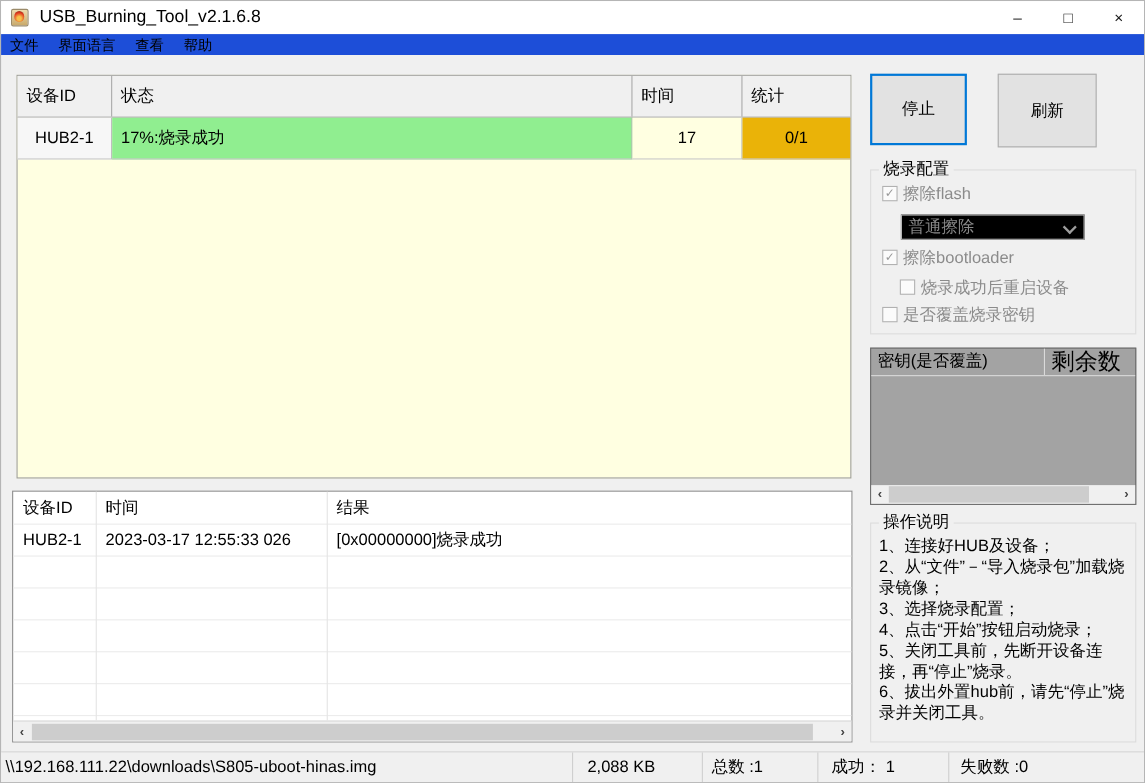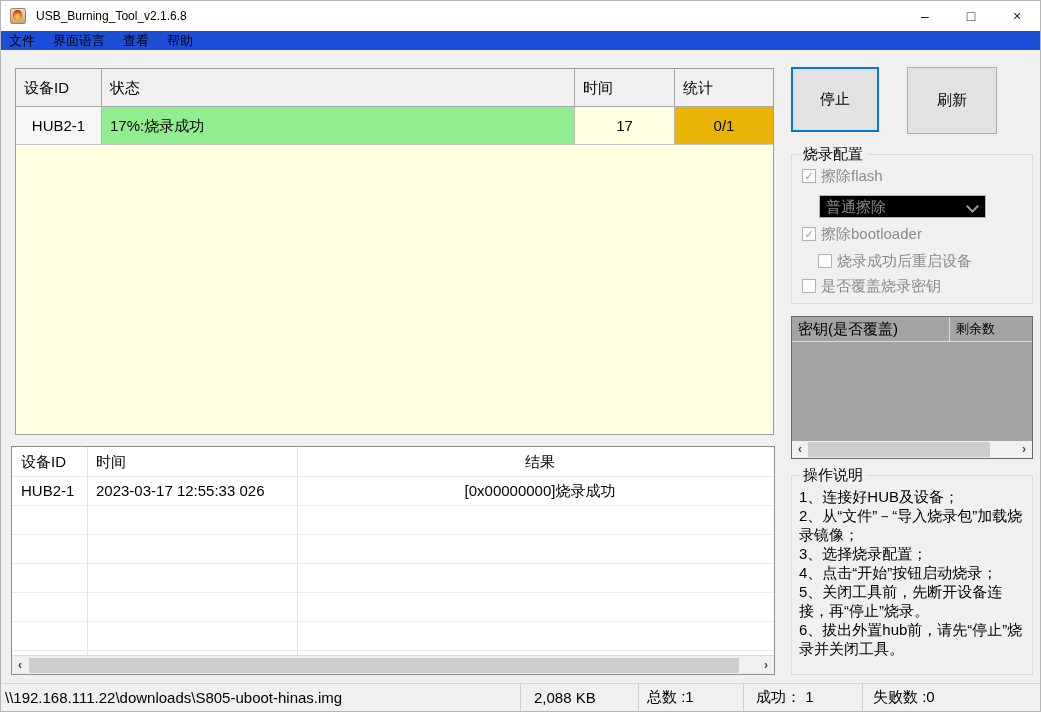--- a/index.html
+++ b/index.html
@@ -7,21 +7,21 @@
     position:relative;width:1041px;height:712px;box-sizing:border-box;
     background:#f0f0f0;border:1px solid #b5b5b5;overflow:hidden;
     font-family:"Liberation Sans","DejaVu Sans",sans-serif;color:#000;
   }
   
   .titlebar{position:absolute;left:0;top:0;right:0;height:30px;background:#ffffff;display:flex;align-items:center;}
   .app-icon{width:16px;height:16px;margin-left:9px;position:relative;border:1px solid #9a8a6a;border-radius:2px;
     background:linear-gradient(#ecdcae,#c9a96a);box-sizing:border-box;}
   .app-icon::after{content:"";position:absolute;left:2px;top:1px;width:9px;height:10px;border-radius:50% 50% 46% 46%;
     background:radial-gradient(circle at 50% 68%,#f6c14a 0 22%,#e23b1e 62%,#6e1a10 100%);}
-  .title-text{margin-left:10px;font-size:12px;}
+  .title-text{margin-left:10px;font-size:16px;}
   .win-controls{margin-left:auto;display:flex;height:100%;}
   .win-btn{width:46px;height:100%;display:flex;align-items:center;justify-content:center;font-size:14px;color:#1a1a1a;cursor:default;}
   
   .menubar{position:absolute;left:0;top:30px;right:0;height:19px;background:#1d4ed8;display:flex;align-items:center;font-size:13px;}
   .menu-item{padding:0 9px;height:100%;display:flex;align-items:center;}
   .menu-item.first{padding-left:8px;}
   
   .device-table{position:absolute;left:14px;top:67px;width:759px;height:367px;box-sizing:border-box;
     background:#FFFFE1;border:1px solid #9e9e9e;}
   .dt-header{display:flex;height:38px;background:#f0f0f0;border-bottom:1px solid #a9a9a9;box-sizing:border-box;}
@@ -55,38 +55,38 @@
   .combo{position:absolute;left:27px;top:40px;width:167px;height:23px;box-sizing:border-box;background:#000000;
     border:1px solid #b4b4b4;}
   .combo-text{font-size:15px;color:#8a8a8a;line-height:21px;padding-left:6px;display:block;}
   .combo-chevron{position:absolute;right:8px;top:6px;width:7px;height:7px;border-right:2px solid #9d9d9d;
     border-bottom:2px solid #9d9d9d;transform:rotate(45deg);}
   
   #key-table{position:absolute;left:790px;top:315px;width:242px;height:143px;box-sizing:border-box;background:#a3a3a3;
     border:1px solid #6a6a6a;}
   .kt-header{display:flex;height:25px;border-bottom:1px solid #dadada;box-sizing:border-box;}
   .kt-h1{width:158px;box-sizing:border-box;border-right:1px solid #dadada;font-size:15px;line-height:24px;padding-left:6px;}
-  .kt-h2{flex:1;font-size:13px;line-height:24px;padding-left:6px;}
+  .kt-h2{flex:1;font-size:21px;line-height:24px;padding-left:6px;}
   .hscroll{position:absolute;left:0;right:0;bottom:0;height:17px;background:#f0f0f0;display:flex;align-items:center;}
   .sc-arrow{width:16px;text-align:center;font-size:12px;font-weight:bold;color:#444;line-height:17px;}
   .sc-arrow.right{margin-left:auto;}
   .kt-thumb{position:absolute;left:16px;width:182px;top:1px;bottom:1px;background:#cdcdcd;}
   
   .instr{padding:11px 2px 0 7px;}
   .instr-line{font-size:15px;line-height:19px;color:#000;}
   
   #log-table{position:absolute;left:10px;top:445px;width:764px;height:229px;box-sizing:border-box;background:#fff;
     border:1px solid #8d8d8d;}
   .lt-colsep{position:absolute;top:0;bottom:19px;width:1px;background:#e4e4e4;}
   .lt-colsep.s1{left:75px;} .lt-colsep.s2{left:285px;}
   .lt-header{display:flex;height:30px;border-bottom:1px solid #ececec;box-sizing:border-box;}
   .lt-h{font-size:15px;line-height:29px;padding-left:9px;box-sizing:border-box;}
   .lt-h.c1,.lt-c.c1{width:75px;}
   .lt-h.c2,.lt-c.c2{width:210px;}
-  .lt-h.c3,.lt-c.c3{flex:1;text-align:center;}
+  .lt-h.c3,.lt-c.c3{flex:1;}
   .lt-row{display:flex;height:29px;border-bottom:1px solid #ececec;box-sizing:border-box;}
   .lt-c{font-size:15px;line-height:28px;padding-left:9px;box-sizing:border-box;white-space:nowrap;overflow:hidden;}
   .lt-scroll{position:absolute;left:0;right:0;bottom:0;height:19px;background:#f0f0f0;border-top:1px solid #dadada;
     display:flex;align-items:center;box-sizing:border-box;}
   .lt-thumb{position:absolute;left:17px;width:710px;top:2px;bottom:1px;background:#cdcdcd;}
   
   .statusbar{position:absolute;left:0;bottom:0;right:0;height:28px;background:#f0f0f0;border-top:1px solid #d4d4d4;
     display:flex;box-sizing:border-box;font-size:15px;}
   .sb-sec{height:100%;display:flex;align-items:center;padding-left:8px;border-right:1px solid #cfcfcf;box-sizing:border-box;
     white-space:nowrap;overflow:hidden;}

